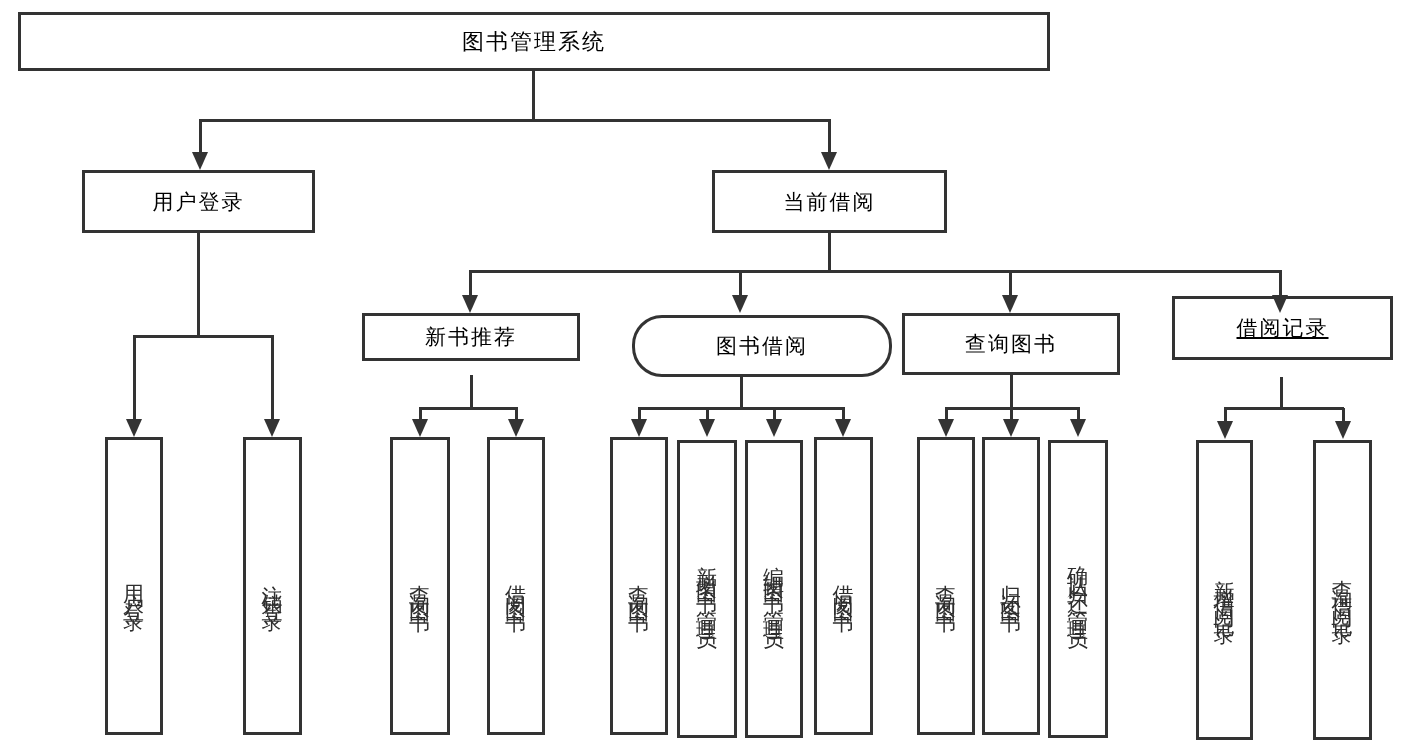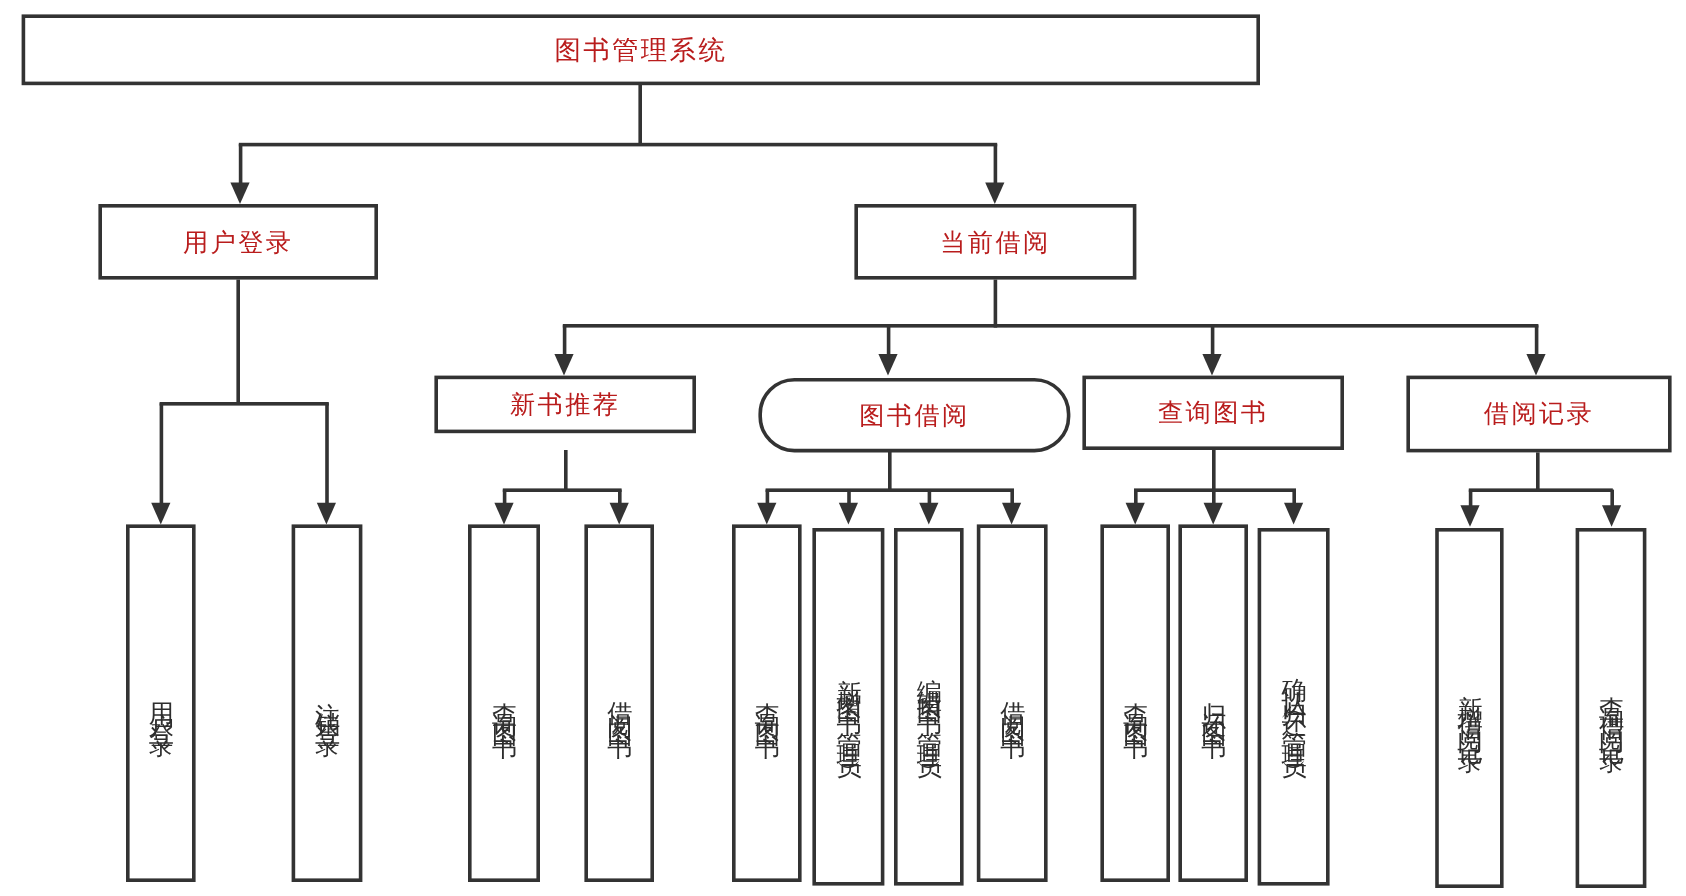--- a/index.html
+++ b/index.html
@@ -14,21 +14,21 @@
     overflow: hidden;
   }
   .node {
     position: absolute;
     box-sizing: border-box;
     border: 3px solid #333333;
     background: #ffffff;
     display: flex;
     align-items: center;
     justify-content: center;
-    color: #b91c1c;
+    color: #000000;
     font-size: 21px;
     letter-spacing: 2px;
     white-space: nowrap;
   }
   .node.root { font-size: 22px; }
   .leaf {
     position: absolute;
     box-sizing: border-box;
     top: 437px; height: 298px;
     border: 3px solid #333333;
@@ -81,21 +81,21 @@
 
   <div class="node" style="left:362px; top:313px; width:218px; height:48px;">
     <span>新书推荐</span>
   </div>
   <div class="node" style="left:632px; top:315px; width:260px; height:62px;border-radius:30px;">
     <span>图书借阅</span>
   </div>
   <div class="node" style="left:902px; top:313px; width:218px; height:62px;">
     <span>查询图书</span>
   </div>
-  <div class="node" style="left:1172px; top:313px; width:221px; height:64px;">
+  <div class="node" style="left:1172px; top:296px; width:221px; height:64px;text-decoration:underline;">
     <span>借阅记录</span>
   </div>
 
   <div class="leaf" style="left:105px; width:58px;">
     <span class="vtext">用户登录</span>
   </div>
   <div class="leaf" style="left:243px; width:59px;">
     <span class="vtext">注销登录</span>
   </div>
   <div class="leaf" style="left:390px; width:60px;">

